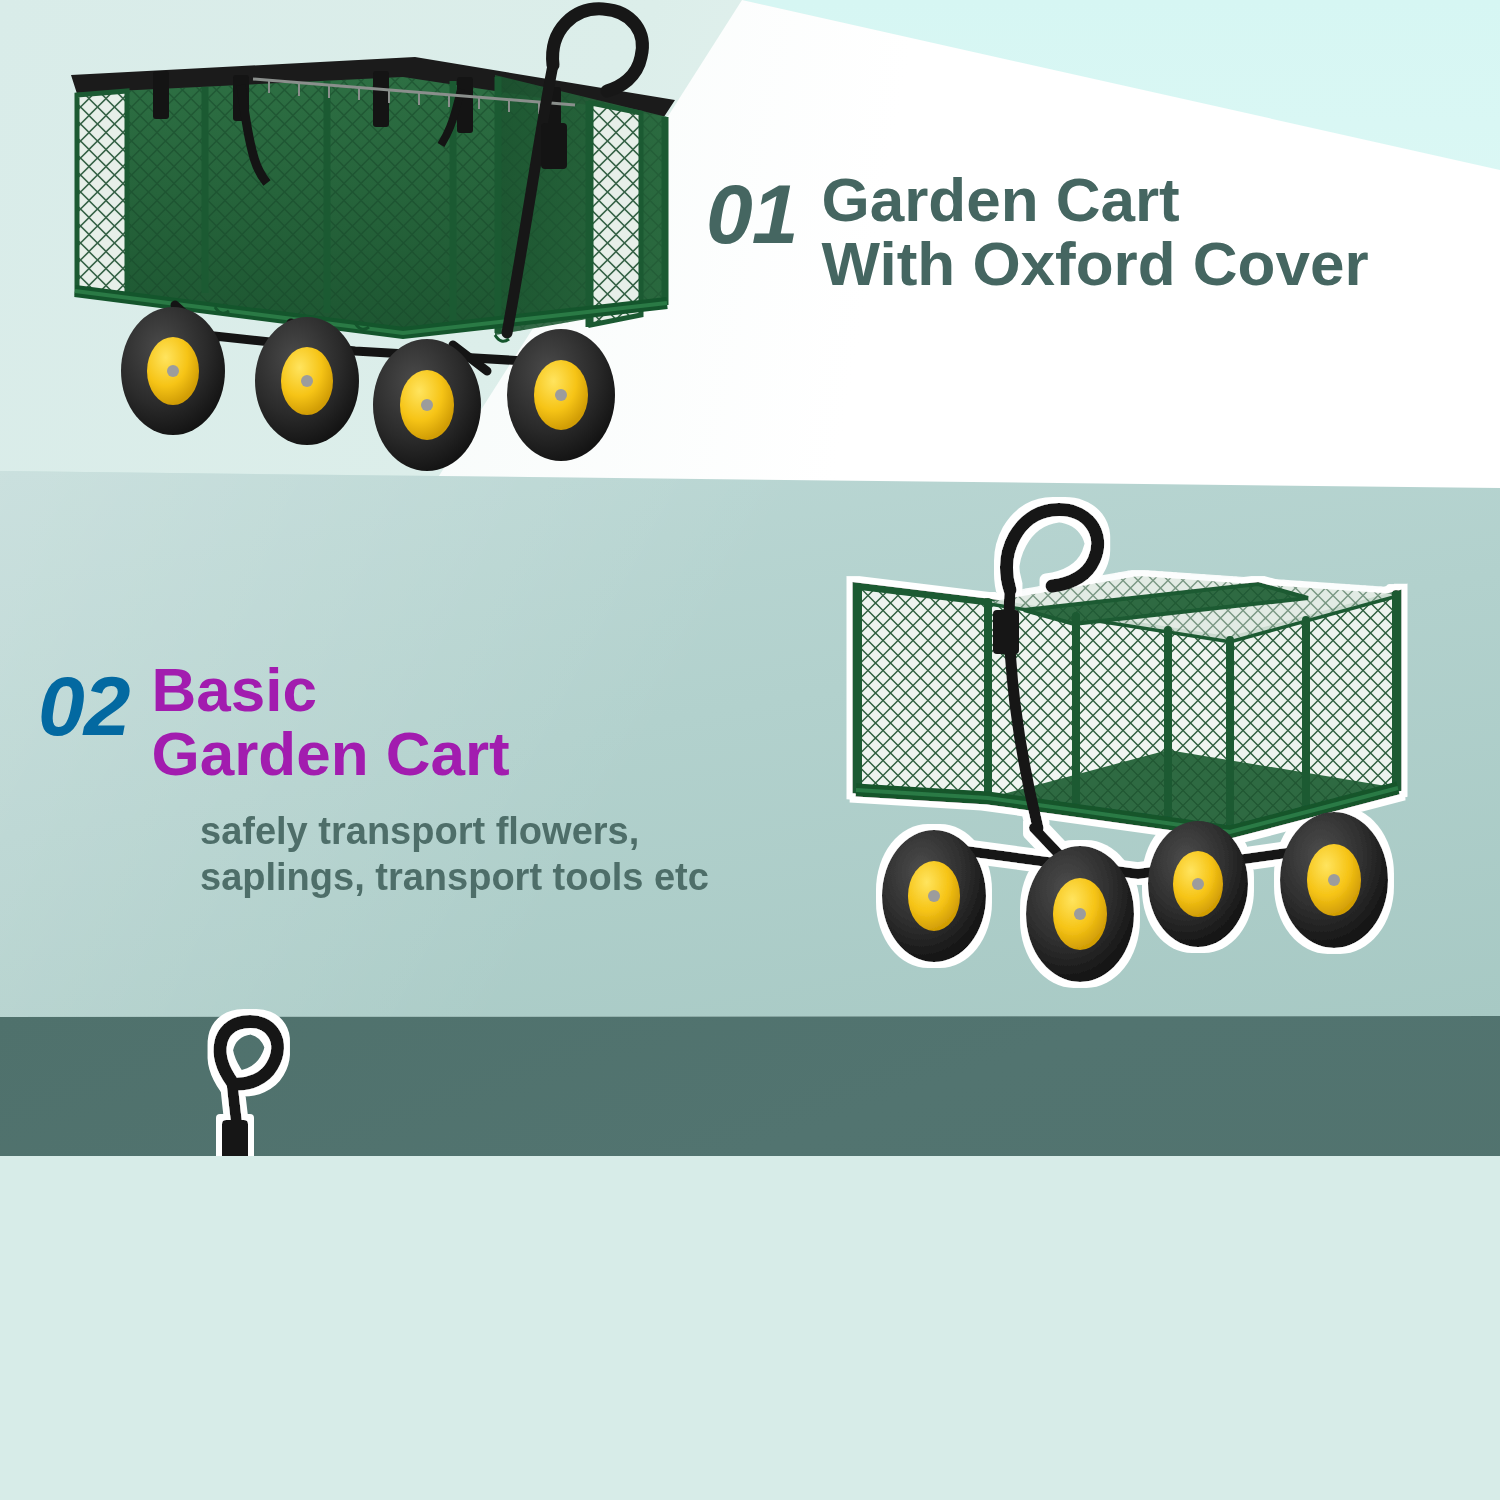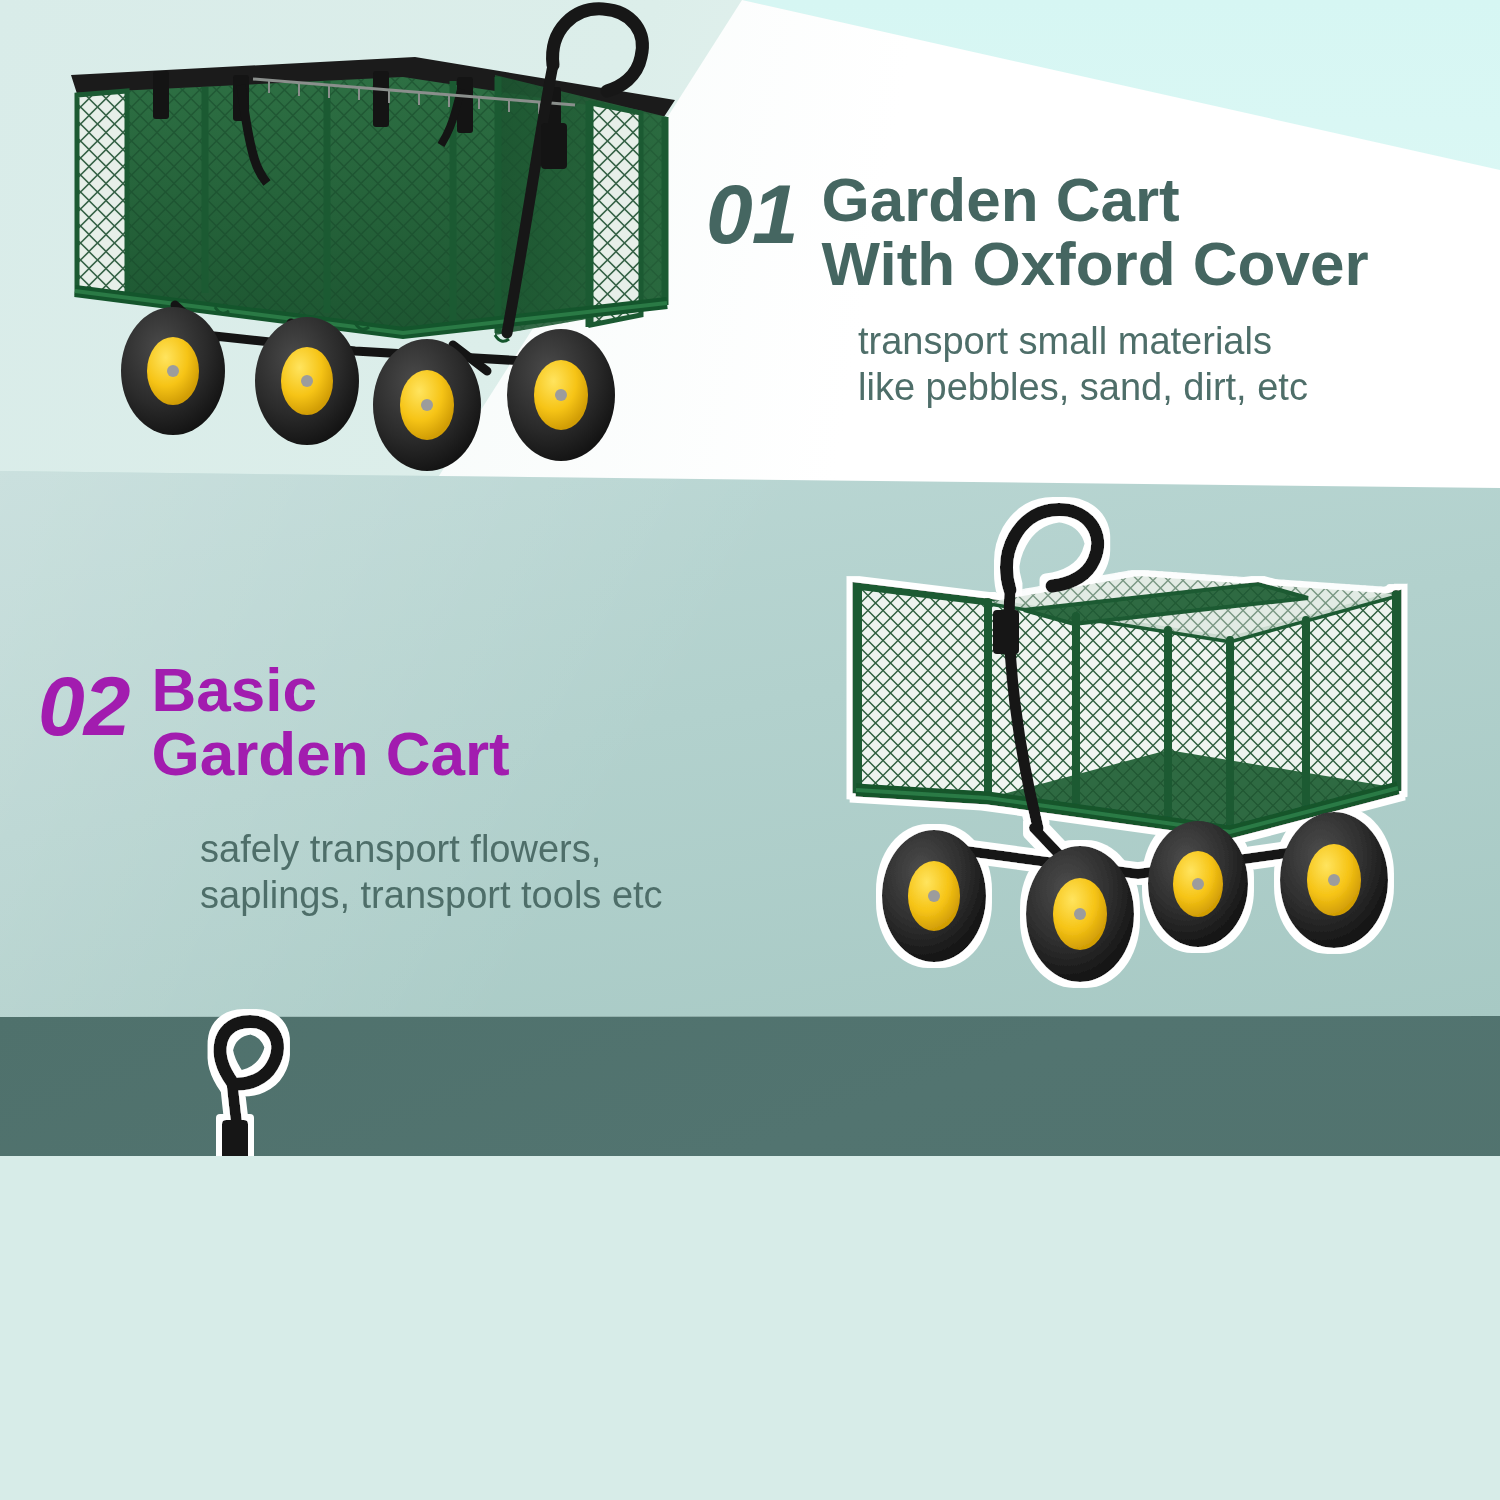--- a/index.html
+++ b/index.html
@@ -67,23 +67,23 @@
   .sub{ line-height:1.20; white-space:nowrap; }
 
   
   #sec1{ left:706px; top:168px; }
   #sec1 .num{ font-size:84px; color:#456661; margin-right:24px; padding-top:8px; }
   #sec1 .titles{ font-size:62px; color:#456661; }
   #sec1 .sub{ font-size:38px; color:#4e6e69; margin-top:22px; margin-left:152px; font-weight:normal; }
 
   
   #sec2{ left:38px; top:658px; }
-  #sec2 .num{ font-size:84px; color:#a21caf; margin-right:22px; padding-top:10px; }
+  #sec2 .num{ font-size:84px; color:#0369a1; margin-right:22px; padding-top:10px; }
   #sec2 .titles{ font-size:62px; color:#a21caf; }
-  #sec2 .sub{ font-size:38px; color:#4e6e69; margin-top:40px; margin-left:162px; font-weight:normal; }
+  #sec2 .sub{ font-size:38px; color:#4e6e69; margin-top:22px; margin-left:162px; font-weight:bold; }
 
   
   #sec3{ left:700px; top:1156px; }
   #sec3 .numline{ align-items:center; }
   #sec3 .num{ font-size:78px; color:#ffffff; margin-right:28px; }
   #sec3 .titles{ font-size:62px; color:#ffffff; }
   #sec3 .sub{ font-size:38px; color:#f2f7f6; margin-top:26px; margin-left:168px; font-weight:normal; }
 
   
   .photo{ position:absolute; }
@@ -429,24 +429,20 @@
   </div>
 
   <div class="block" id="sec1">
     <div class="numline">
       <div class="num">01</div>
       <div class="titles">
         <div>Garden Cart</div>
         <div>With Oxford Cover</div>
       </div>
     </div>
-    <div class="sub">
-      <div>transport small materials</div>
-      <div>like pebbles, sand, dirt, etc</div>
-    </div>
   </div>
 
   <div class="block" id="sec2">
     <div class="numline">
       <div class="num">02</div>
       <div class="titles">
         <div>Basic</div>
         <div>Garden Cart</div>
       </div>
     </div>

